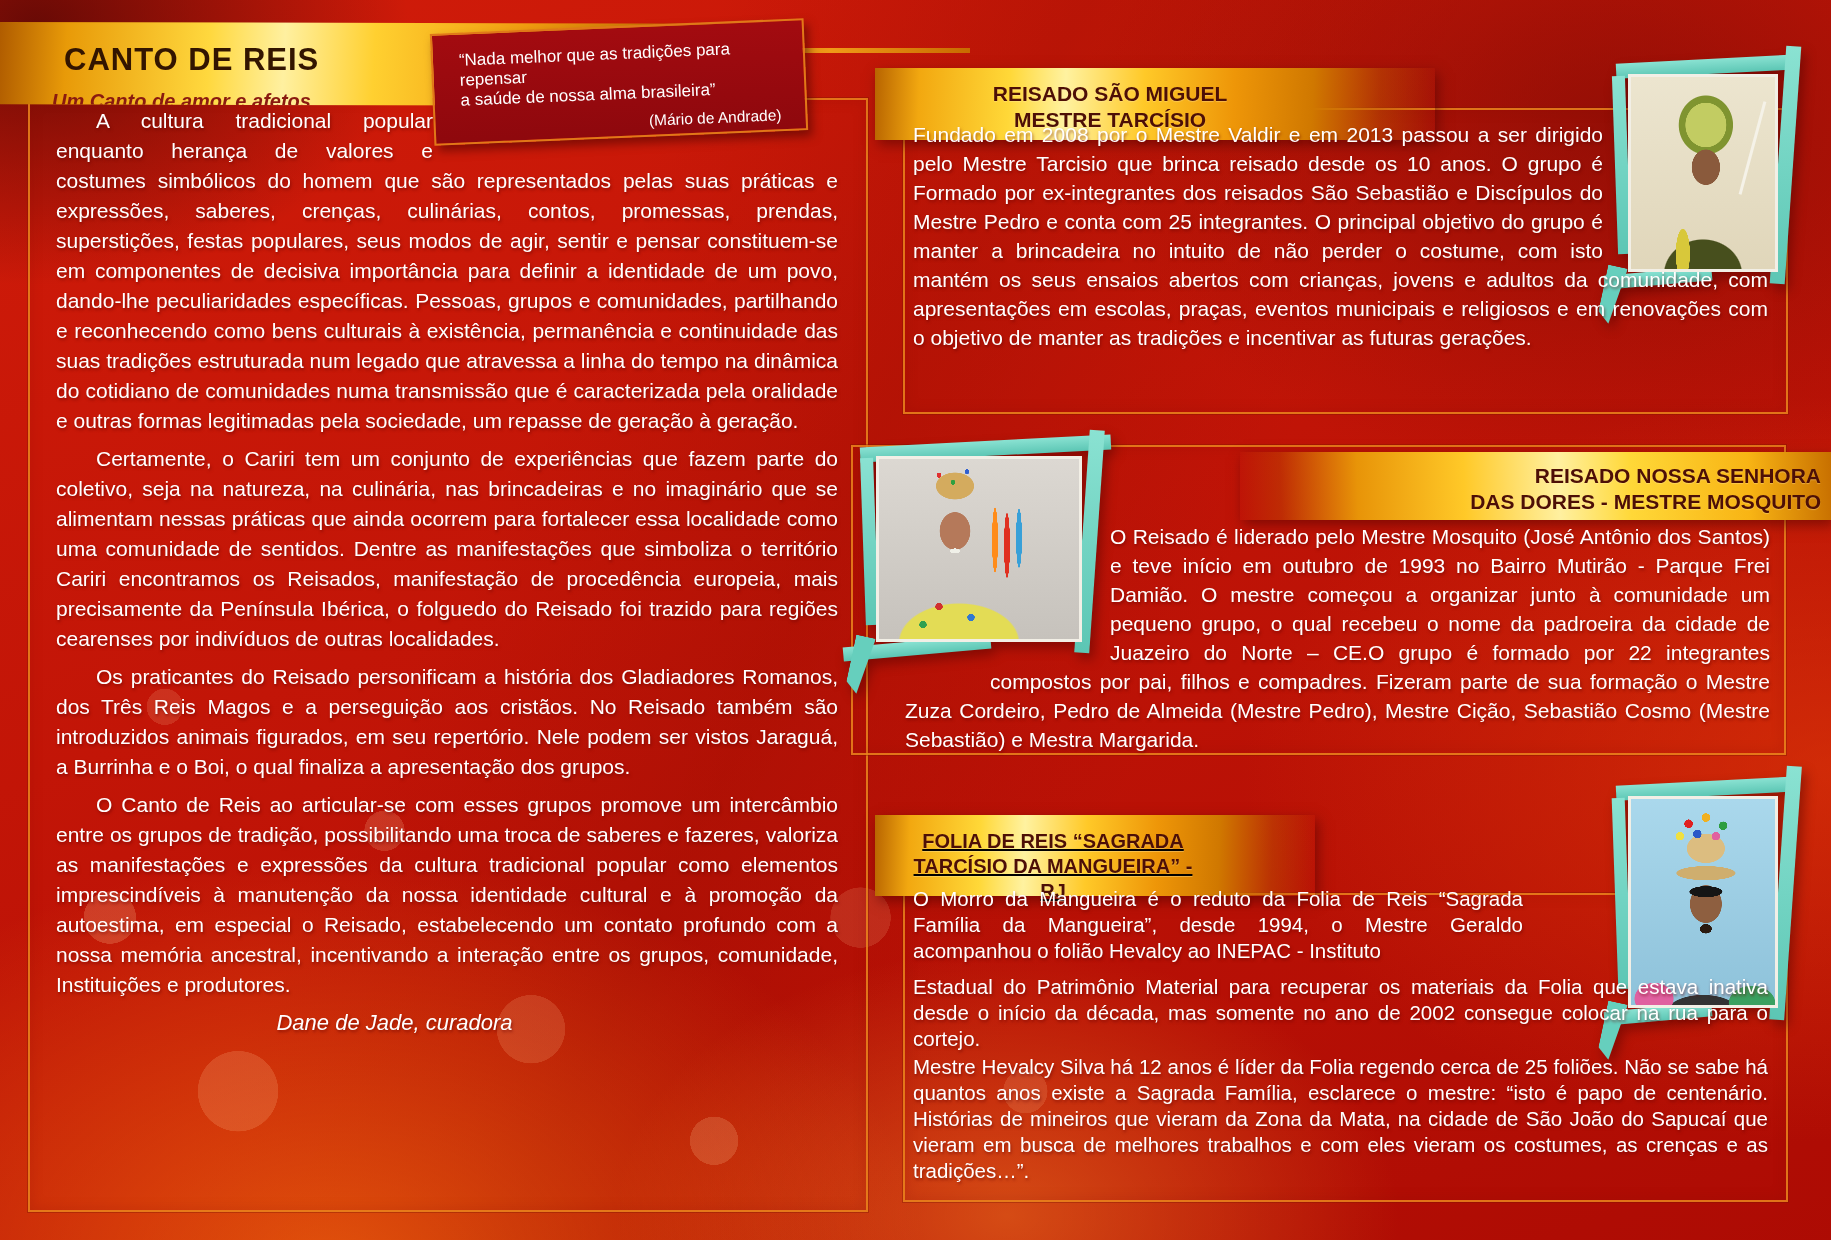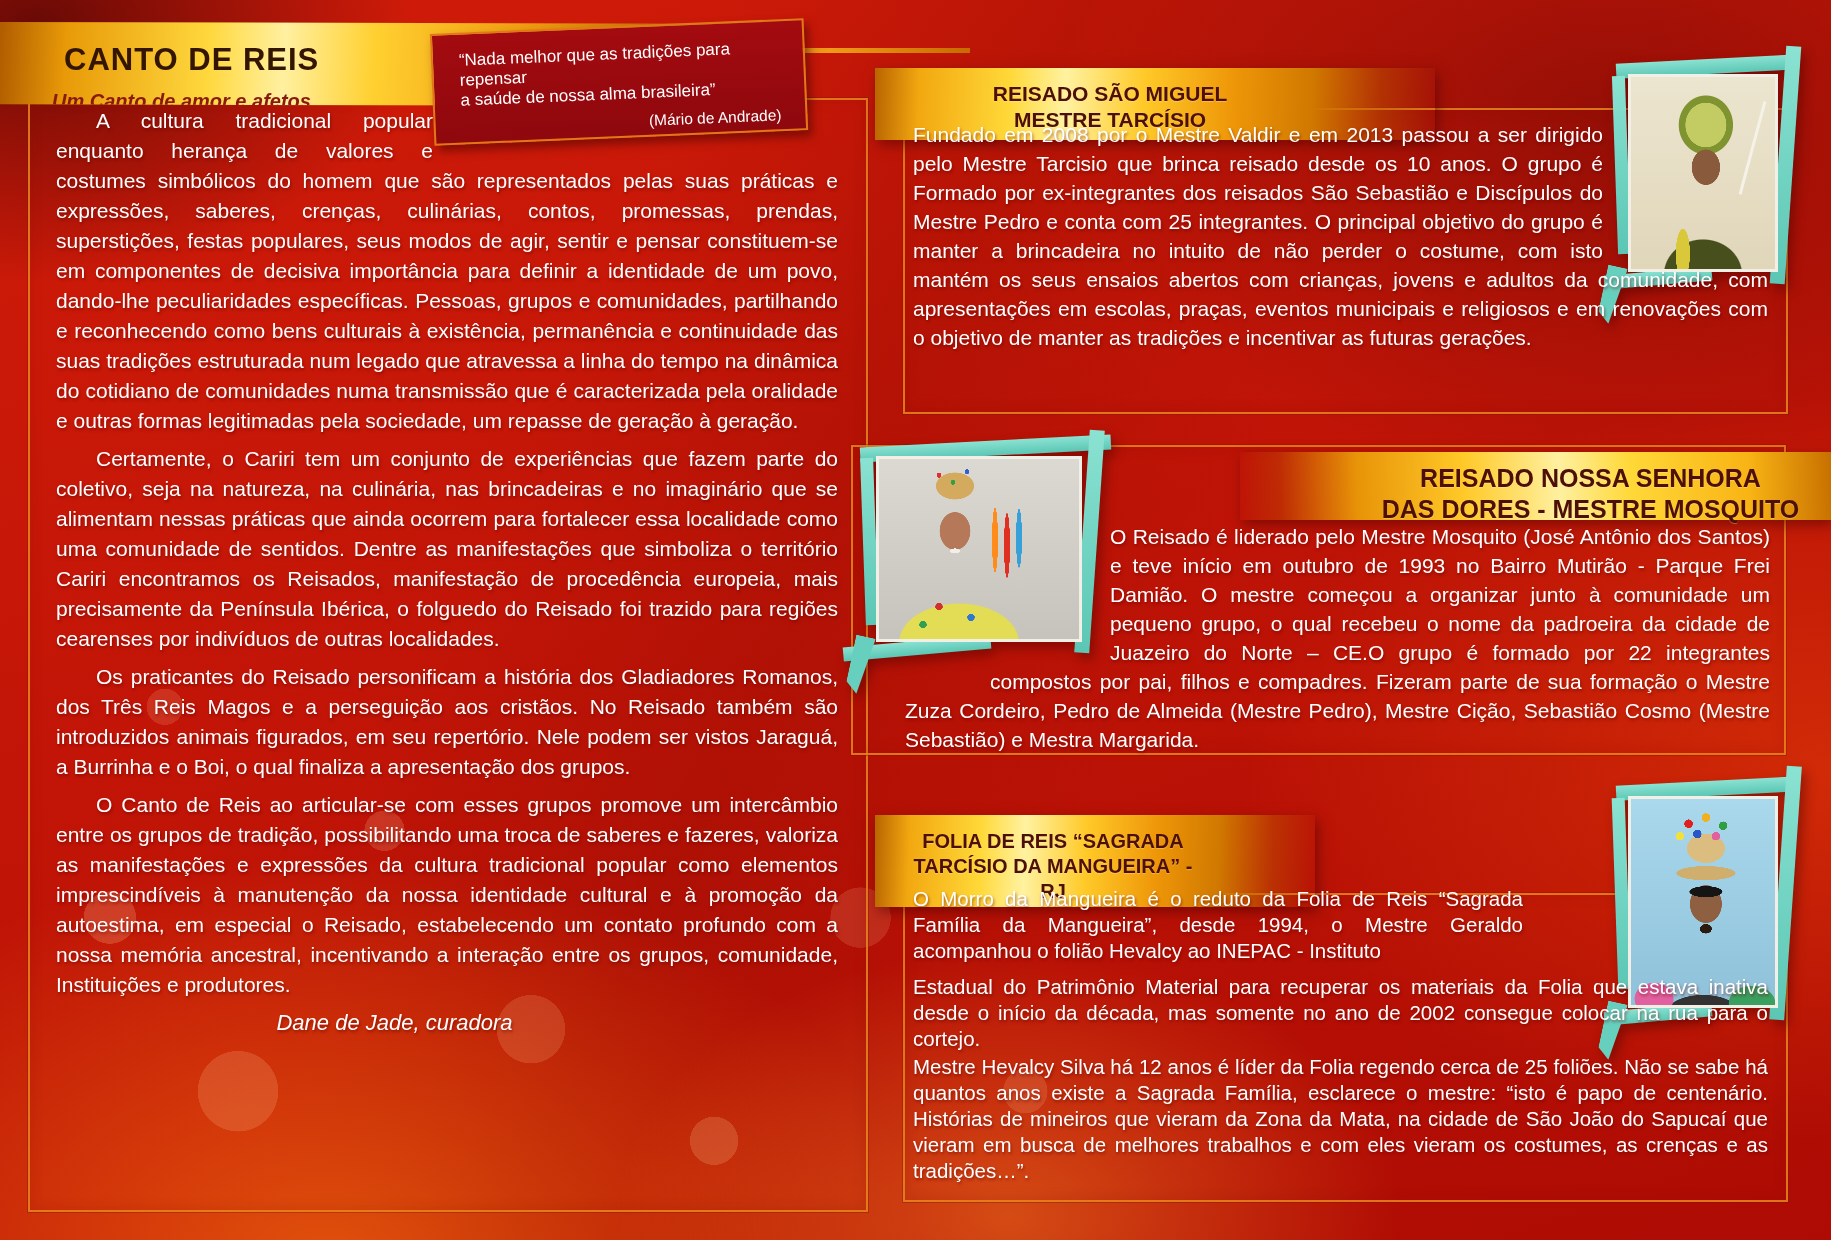--- a/index.html
+++ b/index.html
@@ -155,40 +155,40 @@
     <div class="tail"></div>
     <div class="art art1"></div>
     <div class="sword"></div>
   </div>
   <div class="copy secbody" style="left:913px;top:120px;width:855px;">
     <div class="fr" style="width:165px;height:120px;"></div>
     <p>Fundado em 2008 por o Mestre Valdir e em 2013 passou a ser dirigido pelo Mestre Tarcisio que brinca reisado desde os 10 anos. O grupo é Formado por ex-integrantes dos reisados São Sebastião e Discípulos do Mestre Pedro e conta com 25 integrantes. O principal objetivo do grupo é manter a brincadeira no intuito de não perder o costume, com isto mantém os seus ensaios abertos com crianças, jovens e adultos da comunidade, com apresentações em escolas, praças, eventos municipais e religiosos e em renovações com o objetivo de manter as tradições e incentivar as futuras gerações.</p>
   </div>
 
   <div class="band band-fade-l" style="left:1240px;top:452px;width:591px;height:68px;">
-    <div class="bt" style="font-size:25px;margin:11px 10px 12px 120px;">
+    <div class="bt" style="font-size:21px;margin:11px 10px 12px 120px;text-align:right;">
       <div>REISADO NOSSA SENHORA</div>
       <div>DAS DORES - MESTRE MOSQUITO</div>
     </div>
   </div>
   <div class="pframe" style="left:876px;top:456px;width:206px;height:186px;">
     <div class="bar bar-t"></div>
     <div class="bar bar-r"></div>
     <div class="bar bar-b"></div>
     <div class="bar bar-l"></div>
     <div class="tail"></div>
     <div class="art art2"></div>
   </div>
   <div class="copy secbody" style="left:905px;top:522px;width:865px;">
     <div class="fl" style="width:205px;height:118px;"></div>
     <div class="fl clfl" style="width:85px;height:28px;"></div>
     <p>O Reisado é liderado pelo Mestre Mosquito (José Antônio dos Santos) e teve início em outubro de 1993 no Bairro Mutirão - Parque Frei Damião. O mestre começou a organizar junto à comunidade um pequeno grupo, o qual recebeu o nome da padroeira da cidade de Juazeiro do Norte – CE.O grupo é formado por 22 integrantes compostos por pai, filhos e compadres. Fizeram parte de sua formação o Mestre Zuza Cordeiro, Pedro de Almeida (Mestre Pedro), Mestre Cição, Sebastião Cosmo (Mestre Sebastião) e Mestra Margarida.</p>
   </div>
 
-  <div class="band band-fade-r" style="left:875px;top:815px;width:440px;height:92px;">
+  <div class="band band-fade-r" style="left:875px;top:815px;width:440px;height:81px;text-decoration:underline;">
     <div class="bt" style="font-size:20px;width:300px;margin:14px 0 0 28px;">
       <div>FOLIA DE REIS “SAGRADA</div>
       <div>TARCÍSIO DA MANGUEIRA” - RJ</div>
     </div>
   </div>
   <div class="pframe" style="left:1628px;top:796px;width:150px;height:212px;">
     <div class="bar bar-t"></div>
     <div class="bar bar-r"></div>
     <div class="bar bar-b"></div>
     <div class="bar bar-l"></div>

